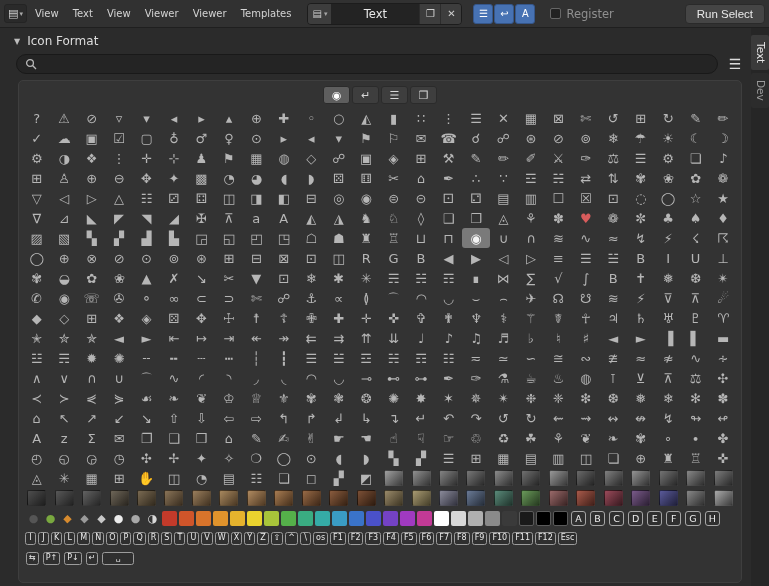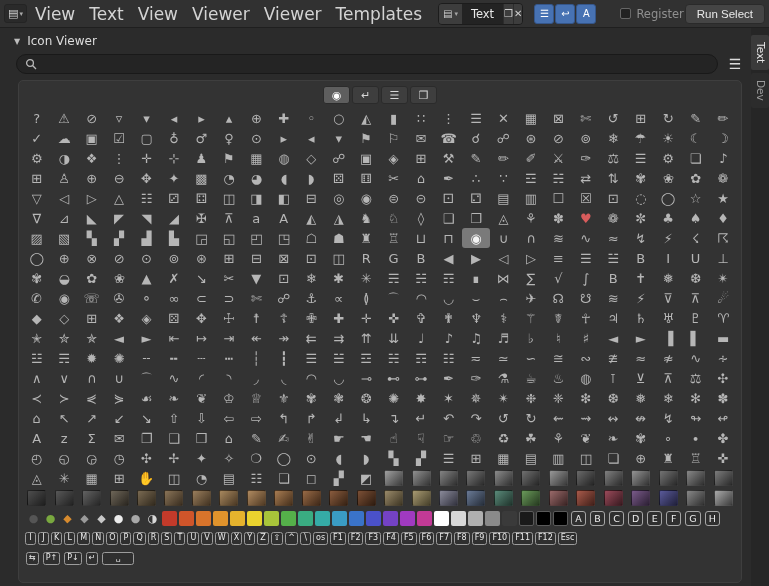--- a/index.html
+++ b/index.html
@@ -6,32 +6,32 @@
   html,body { width:769px; height:586px; overflow:hidden; }
   body { background:#2b2b2b; font-family:"DejaVu Sans", sans-serif; cursor:default; }
 
   
   .topbar { display:flex; align-items:center; gap:1px; height:28px;
             background:#313131; border-bottom:1px solid #1f1f1f; padding:0 4px; }
   .etype { display:flex; align-items:center; gap:1px; background:#2a2a2a;
            border:1px solid #242424; border-radius:3px; padding:2px 3px;
            color:#d0d0d0; font-size:11px; }
   .etype .caret { font-size:7px; color:#aaa; }
-  .menu { color:#d3d3d3; font-size:17px; padding:3px 7px; border-radius:3px; }
+  .menu { color:#d3d3d3; font-size:10px; padding:3px 7px; border-radius:3px; }
   .datablock { display:flex; align-items:center; margin-left:8px;
                border-radius:4px; overflow:hidden; border:1px solid #1c1c1c; }
   .db-seg { height:20px; display:flex; align-items:center; justify-content:center; }
   .db-drop { background:#3d3d3d; padding:0 4px; gap:2px; color:#cfcfcf; font-size:10px; }
   .db-drop .caret { font-size:7px; color:#a5a5a5; }
   .db-name { background:#232323; color:#e8e8e8; font-size:11.5px; width:88px; padding:0 8px; }
   .db-btn { background:#3d3d3d; width:21px; color:#cfcfcf; font-size:10px; border-left:1px solid #2c2c2c; }
   .toggles { display:flex; gap:1px; margin-left:10px; }
   .tgl { width:20px; height:20px; background:#4772b3; border:1px solid #35568a; border-radius:3px;
          color:#fff; font-size:10px; display:flex; align-items:center; justify-content:center; }
-  .register { display:flex; align-items:center; gap:5px; margin-left:23px; }
+  .register { display:flex; align-items:center; gap:5px; margin-left:14px; }
   .cb { width:11px; height:11px; border:1px solid #666; border-radius:2px; background:#222; }
   .register span.lbl { color:#8f8f8f; font-size:11.5px; }
   .run { margin-left:auto; background:#454545; border:1px solid #2a2a2a; border-radius:4px;
          color:#e9e9e9; font-size:11.5px; padding:3px 11px; white-space:nowrap; }
 
   
   .main { display:flex; height:558px; }
   .region { flex:1; overflow:hidden; }
   .panelHead { display:flex; align-items:center; gap:7px; padding:6px 10px 4px 14px;
                color:#dddddd; font-size:12px; }
@@ -116,21 +116,21 @@
     </div>
 
     <button class="run">Run Select</button>
   </div>
 
   <div class="main">
     <div class="region">
 
       <div class="panelHead">
         <span class="tri">▼</span>
-        <span>Icon Viewer</span>
+        <span>Icon Format</span>
       </div>
 
       <div class="searchRow">
         <div class="search">
           <svg width="12" height="12" viewBox="0 0 12 12">
             <circle cx="5" cy="5" r="3.4" fill="none" stroke="#b8b8b8" stroke-width="1.3"></circle>
             <line x1="7.8" y1="7.8" x2="11" y2="11" stroke="#b8b8b8" stroke-width="1.3"></line>
           </svg>
         </div>
         <span class="burger">☰</span>

